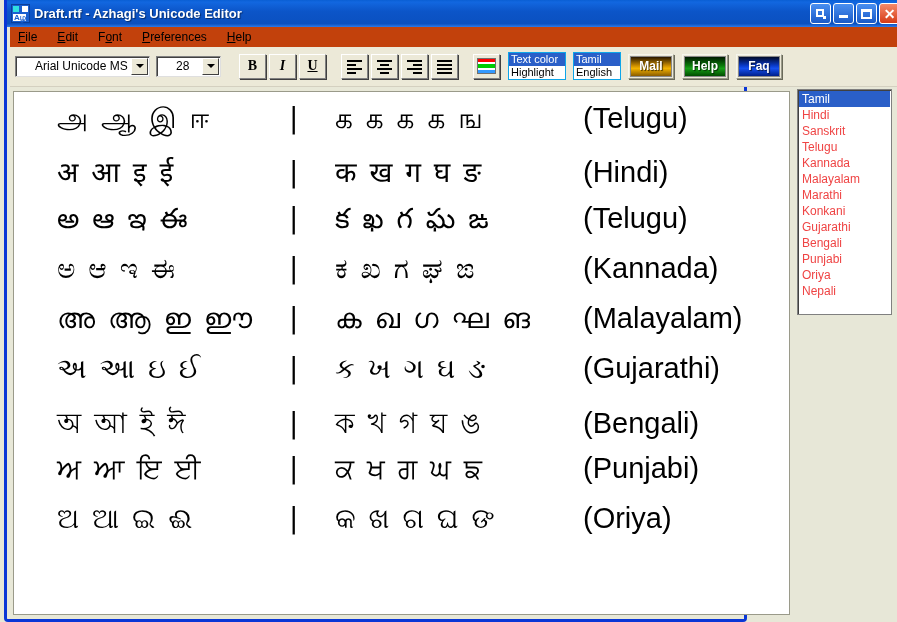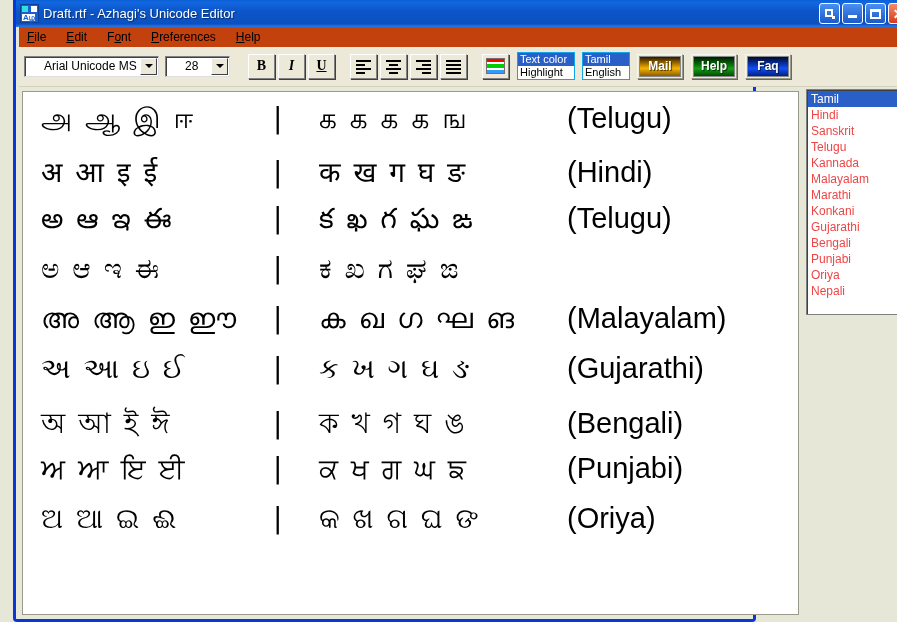--- a/index.html
+++ b/index.html
@@ -2,21 +2,21 @@
 <html><head>
 <meta charset="utf-8">
 <style>
   html,body{margin:0;padding:0;}
   body{
     width:897px;height:622px;overflow:hidden;
     font-family:"Liberation Sans",sans-serif;
     background:#e7e7d7;
   }
   .window{
-    position:absolute;left:13px;top:0;width:743px;height:622px;
+    position:absolute;left:4px;top:0;width:743px;height:622px;
     background:#e8e8d8;
     box-sizing:border-box;
     border:3px solid #0a36d6;
     border-top:none;
     border-radius:0 0 4px 4px;
   }
   
   .titlebar{
     position:absolute;left:0;top:0;width:897px;height:27px;
     background:linear-gradient(to bottom,#0a5fd4 0%,#1267e0 8%,#0c55c8 42%,#0b50c0 88%,#2f7ae8 100%);
@@ -26,21 +26,21 @@
   .title-icon{
     width:17px;height:17px;margin-left:4px;margin-right:4px;
     background:#1a5fcf;position:relative;flex:0 0 auto;
     border:1px solid #0a3f9a;
   }
   .title-icon .q1{position:absolute;left:1px;top:1px;width:6px;height:6px;background:#2fe0e0;}
   .title-icon .q2{position:absolute;right:1px;top:1px;width:6px;height:6px;background:#ffffff;}
   .title-icon .q3{position:absolute;left:1px;bottom:1px;width:13px;height:7px;background:#ffffff;}
   .title-icon .letter{position:absolute;left:2px;bottom:0px;font-size:8px;font-weight:bold;color:#1a5fcf;line-height:8px;font-family:"Liberation Sans",sans-serif;}
   .title-text{
-    color:#fff;font-size:13px;font-weight:normal;
+    color:#fff;font-size:13px;font-weight:bold;
     text-shadow:1px 1px 1px rgba(0,0,0,.45);
     white-space:nowrap;
   }
   .title-btns{position:absolute;right:4px;top:3px;display:flex;gap:2px;align-items:center;}
   .tb{
     width:21px;height:21px;border-radius:3px;
     border:1px solid #ffffff;
     position:relative;
     box-sizing:border-box;
     display:flex;align-items:center;justify-content:center;
@@ -155,20 +155,21 @@
   .doc{
     padding:10px 0 0 18px;
     font-family:"DejaVu Sans","Liberation Sans",sans-serif;
   }
   .line{
     display:flex;align-items:baseline;
     height:50px;
     font-size:28px;
     white-space:nowrap;
     color:#000;
+    margin-left:25px;
   }
   .col-a{width:232px;flex:0 0 auto;letter-spacing:2px;}
   .col-bar{width:46px;flex:0 0 auto;font-size:28px;}
   .col-b{width:248px;flex:0 0 auto;letter-spacing:2px;}
   .col-c{flex:0 0 auto;font-family:"Liberation Sans",sans-serif;font-size:29px;}
 
   
   .listbox{
     position:absolute;left:790px;top:89px;width:95px;height:226px;
     background:#fff;border:1px solid #808080;
@@ -314,20 +315,21 @@
       <div class="line">
         <div class="col-a">అ ఆ ఇ ఈ</div>
         <div class="col-bar">|</div>
         <div class="col-b">క ఖ గ ఘ ఙ</div>
         <div class="col-c">(Telugu)</div>
       </div>
       <div class="line">
         <div class="col-a">ಅ ಆ ಇ ಈ</div>
         <div class="col-bar">|</div>
         <div class="col-b">ಕ ಖ ಗ ಘ ಙ</div>
+        <div class="col-c">(Kannada)</div>
       </div>
       <div class="line">
         <div class="col-a">അ ആ ഇ ഈ</div>
         <div class="col-bar">|</div>
         <div class="col-b">ക ഖ ഗ ഘ ങ</div>
         <div class="col-c">(Malayalam)</div>
       </div>
       <div class="line">
         <div class="col-a">અ આ ઇ ઈ</div>
         <div class="col-bar">|</div>

